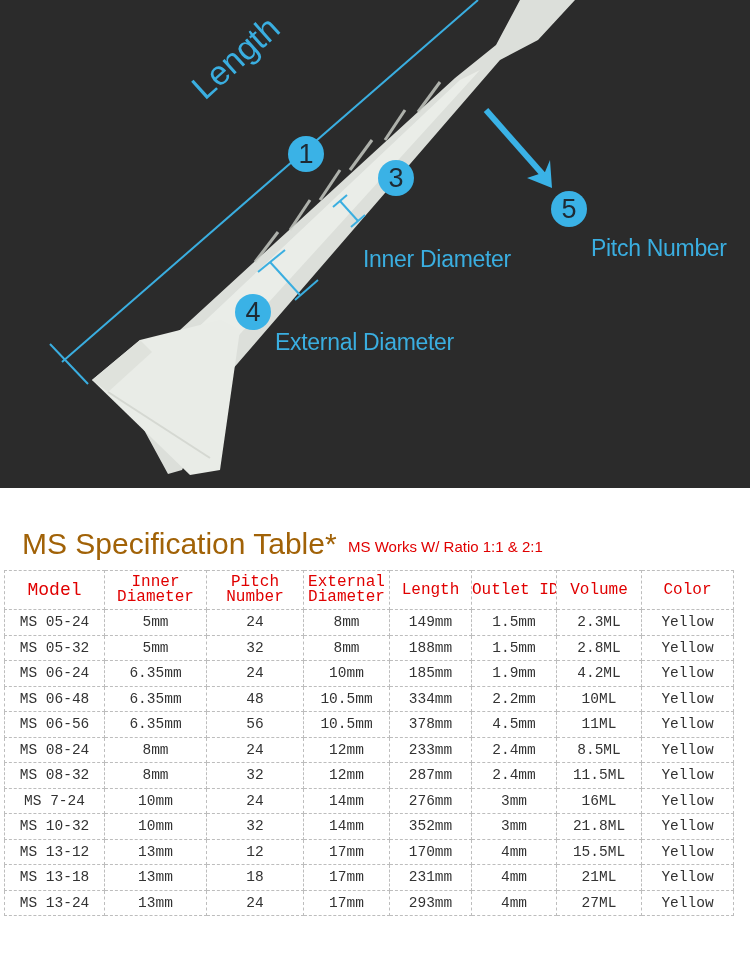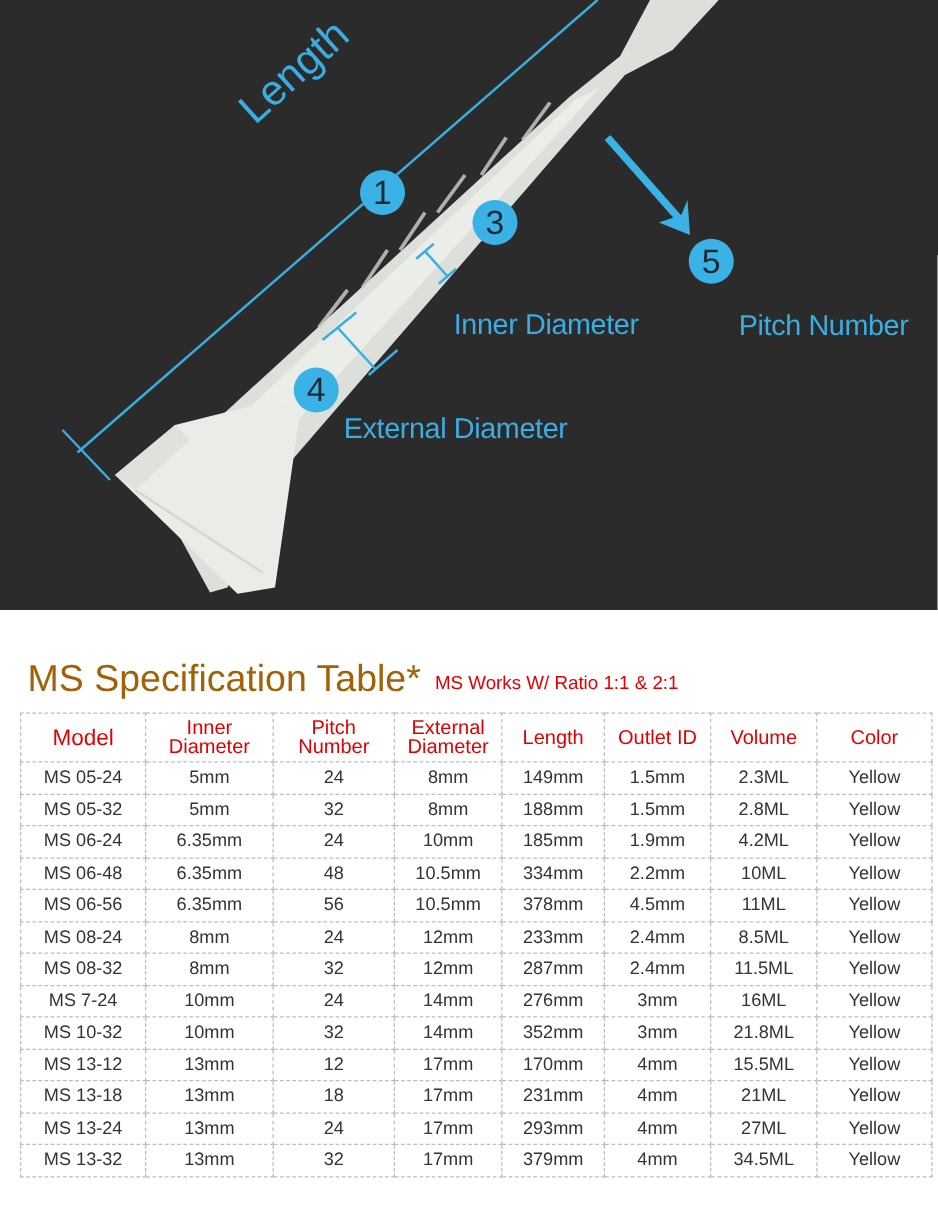--- a/index.html
+++ b/index.html
@@ -4,21 +4,21 @@
 <style>
   html, body { margin:0; padding:0; }
   body { width:750px; height:980px; background:#ffffff; position:relative; overflow:hidden; font-family:"Liberation Sans", sans-serif; }
   .hero { position:absolute; left:0; top:0; width:750px; height:488px; background:#2b2b2b; overflow:hidden; }
   .hero svg { position:absolute; left:0; top:0; }
   .lbl { position:absolute; color:#3aaee0; font-family:Liberation Sans, sans-serif; font-size:23px; letter-spacing:-0.3px; white-space:nowrap; }
   .badge { position:absolute; width:36px; height:36px; border-radius:50%; background:#3ab2e6; color:#1e2a33; font-size:27px; line-height:36px; text-align:center; font-family:"Liberation Sans", sans-serif; }
   .length-lbl { position:absolute; left:210px; top:68px; color:#3aaee0; font-size:34px; transform:rotate(-42deg); transform-origin:left bottom; white-space:nowrap; }
   .title { position:absolute; left:22px; top:527px; color:#a16207; font-size:30px; white-space:nowrap; }
   .subtitle { position:absolute; left:348px; top:538px; color:#e00000; font-size:15px; white-space:nowrap; }
-  table.spec { position:absolute; left:16px; top:570px; border-collapse:collapse; table-layout:fixed; width:729px; }
+  table.spec { position:absolute; left:4px; top:570px; border-collapse:collapse; table-layout:fixed; width:729px;font-family:Liberation Mono, monospace; }
   table.spec td, table.spec th { border:1px dashed #bdbdbd; padding:0; text-align:center; white-space:nowrap; overflow:hidden; }
   table.spec th { color:#e00000; font-weight:normal; height:38px; font-size:16px; line-height:15px; vertical-align:middle; }
   table.spec th.big { font-size:18px; }
   table.spec td { color:#333; font-size:14.5px; height:24.5px; }
 </style>
 </head>
 <body>
 
 <div class="hero">
   <svg width="750" height="488" viewBox="0 0 750 488">
@@ -57,21 +57,21 @@
     <polygon points="527,178 552,188 550,160 545,172" fill="#3ab2e6"></polygon>
   </svg>
 
   <div class="length-lbl">Length</div>
   <div class="badge" style="left:288px;top:136px;">1</div>
   <div class="badge" style="left:378px;top:160px;">3</div>
   <div class="badge" style="left:235px;top:294px;">4</div>
   <div class="badge" style="left:551px;top:191px;">5</div>
 
   <div class="lbl" style="left:363px;top:246px;">Inner Diameter</div>
-  <div class="lbl" style="left:591px;top:235px;margin-top:12px;">Pitch Number</div>
+  <div class="lbl" style="left:591px;top:235px;">Pitch Number</div>
   <div class="lbl" style="left:275px;top:329px;text-align:center;">External Diameter</div>
 </div>
 
 <div class="title">MS  Specification Table*</div>
 <div class="subtitle">MS  Works W/ Ratio 1:1 &amp; 2:1</div>
 
 <table class="spec">
   <colgroup>
     <col style="width:100px">
       <col style="width:102px">
@@ -217,24 +217,14 @@
       <tr>
         <td>MS 13-24</td>
         <td>13mm</td>
         <td>24</td>
         <td>17mm</td>
         <td>293mm</td>
         <td>4mm</td>
         <td>27ML</td>
         <td>Yellow</td>
       </tr>
-      <tr>
-        <td>MS 13-32</td>
-        <td>13mm</td>
-        <td>32</td>
-        <td>17mm</td>
-        <td>379mm</td>
-        <td>4mm</td>
-        <td>34.5ML</td>
-        <td>Yellow</td>
-      </tr>
     </tbody>
 </table>
 
 </body></html>

